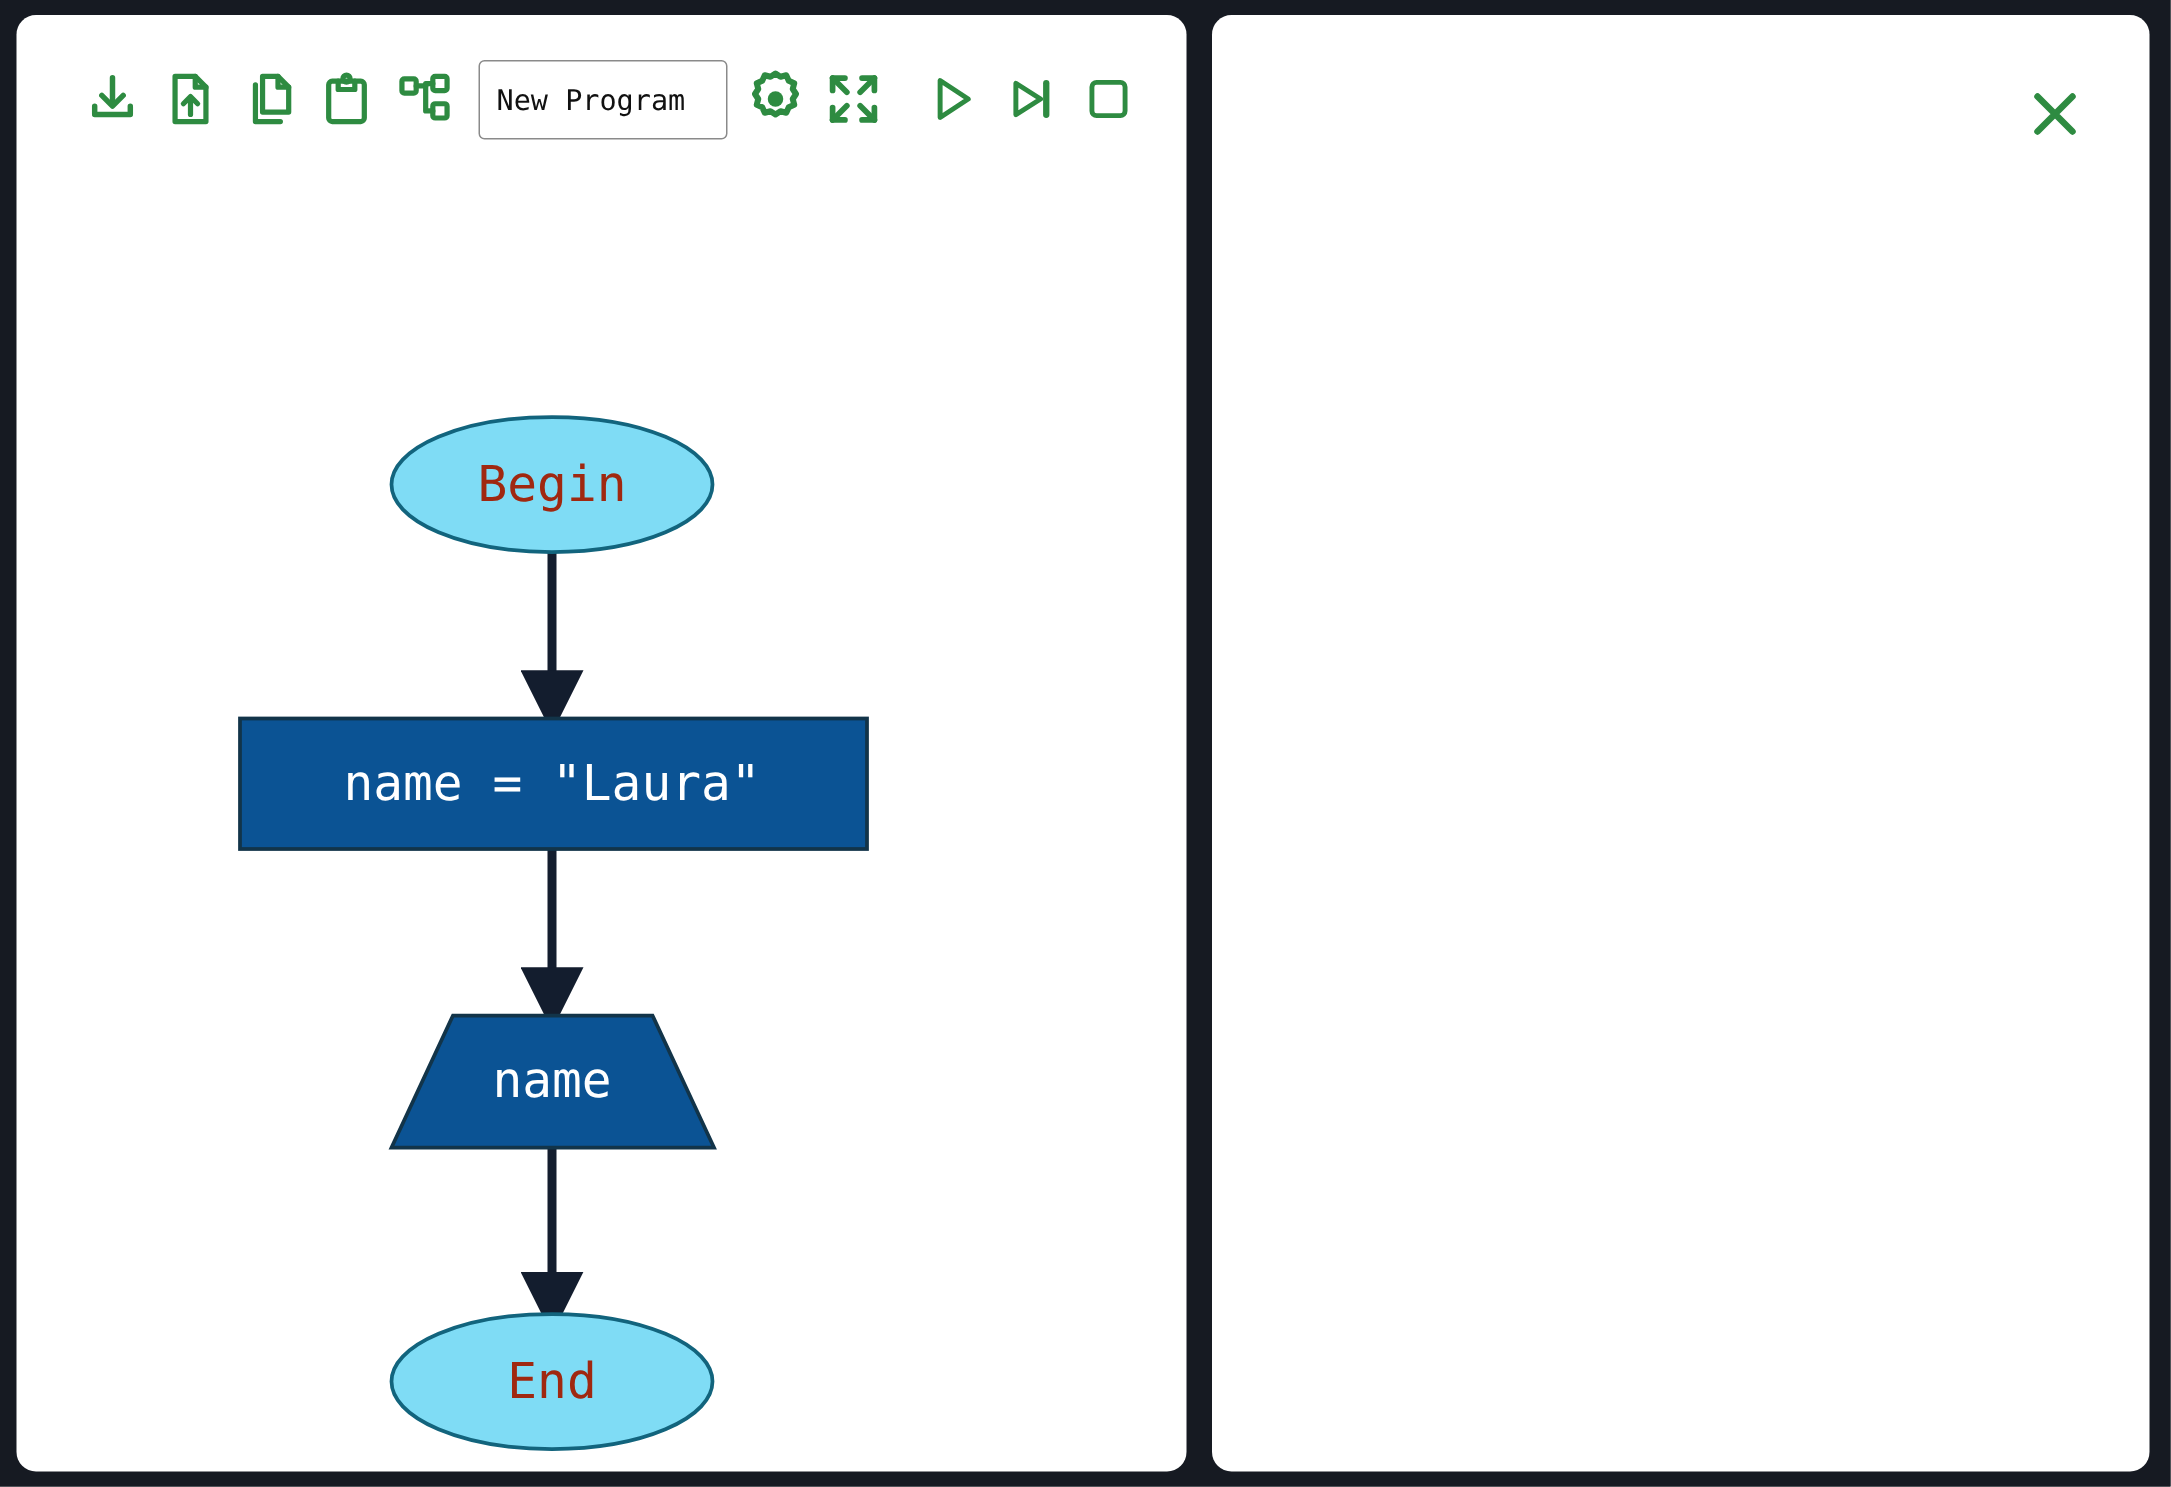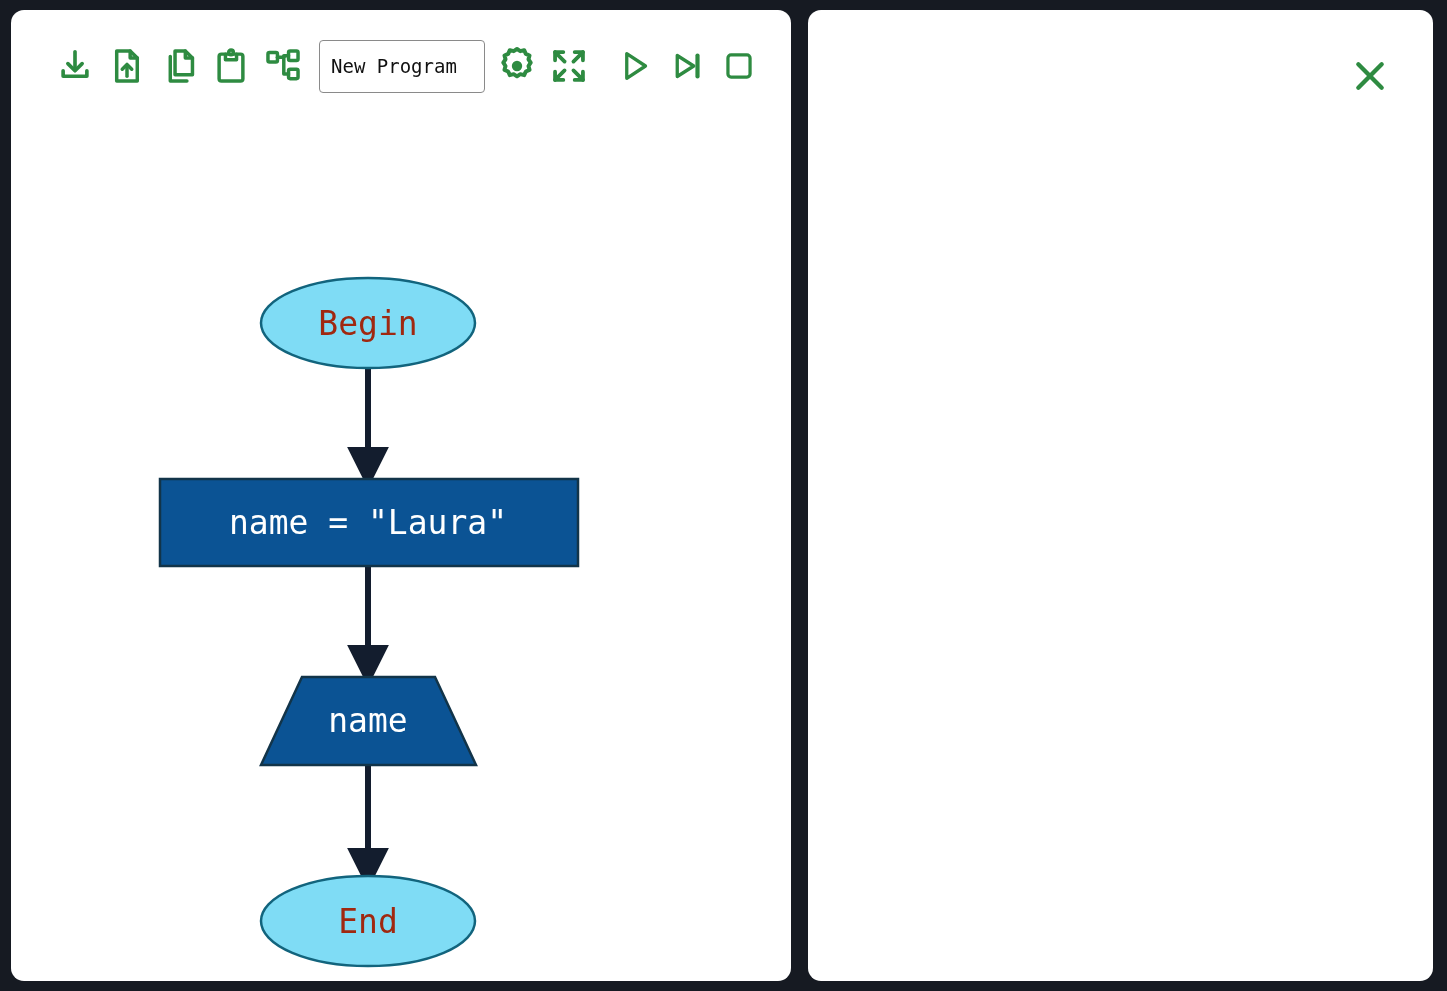--- a/index.html
+++ b/index.html
@@ -23,21 +23,21 @@
     border-radius: 13px;
     position: relative;
     overflow: hidden;
   }
   .editor-panel { width: 780px; height: 971px; flex: none; }
   .output-panel { width: 625px; height: 971px; flex: none; }
 
   
   .toolbar {
     display: flex;
-    align-items: center;
+    align-items: flex-start;
     gap: 0px;
     padding: 30px 0 0 38px;
     height: 82px;
   }
   .tool-btn {
     width: 52px; height: 52px;
     display: flex; align-items: center; justify-content: center;
     background: none; border: none; cursor: pointer;
     color: #2e8b41;
     flex: none;

